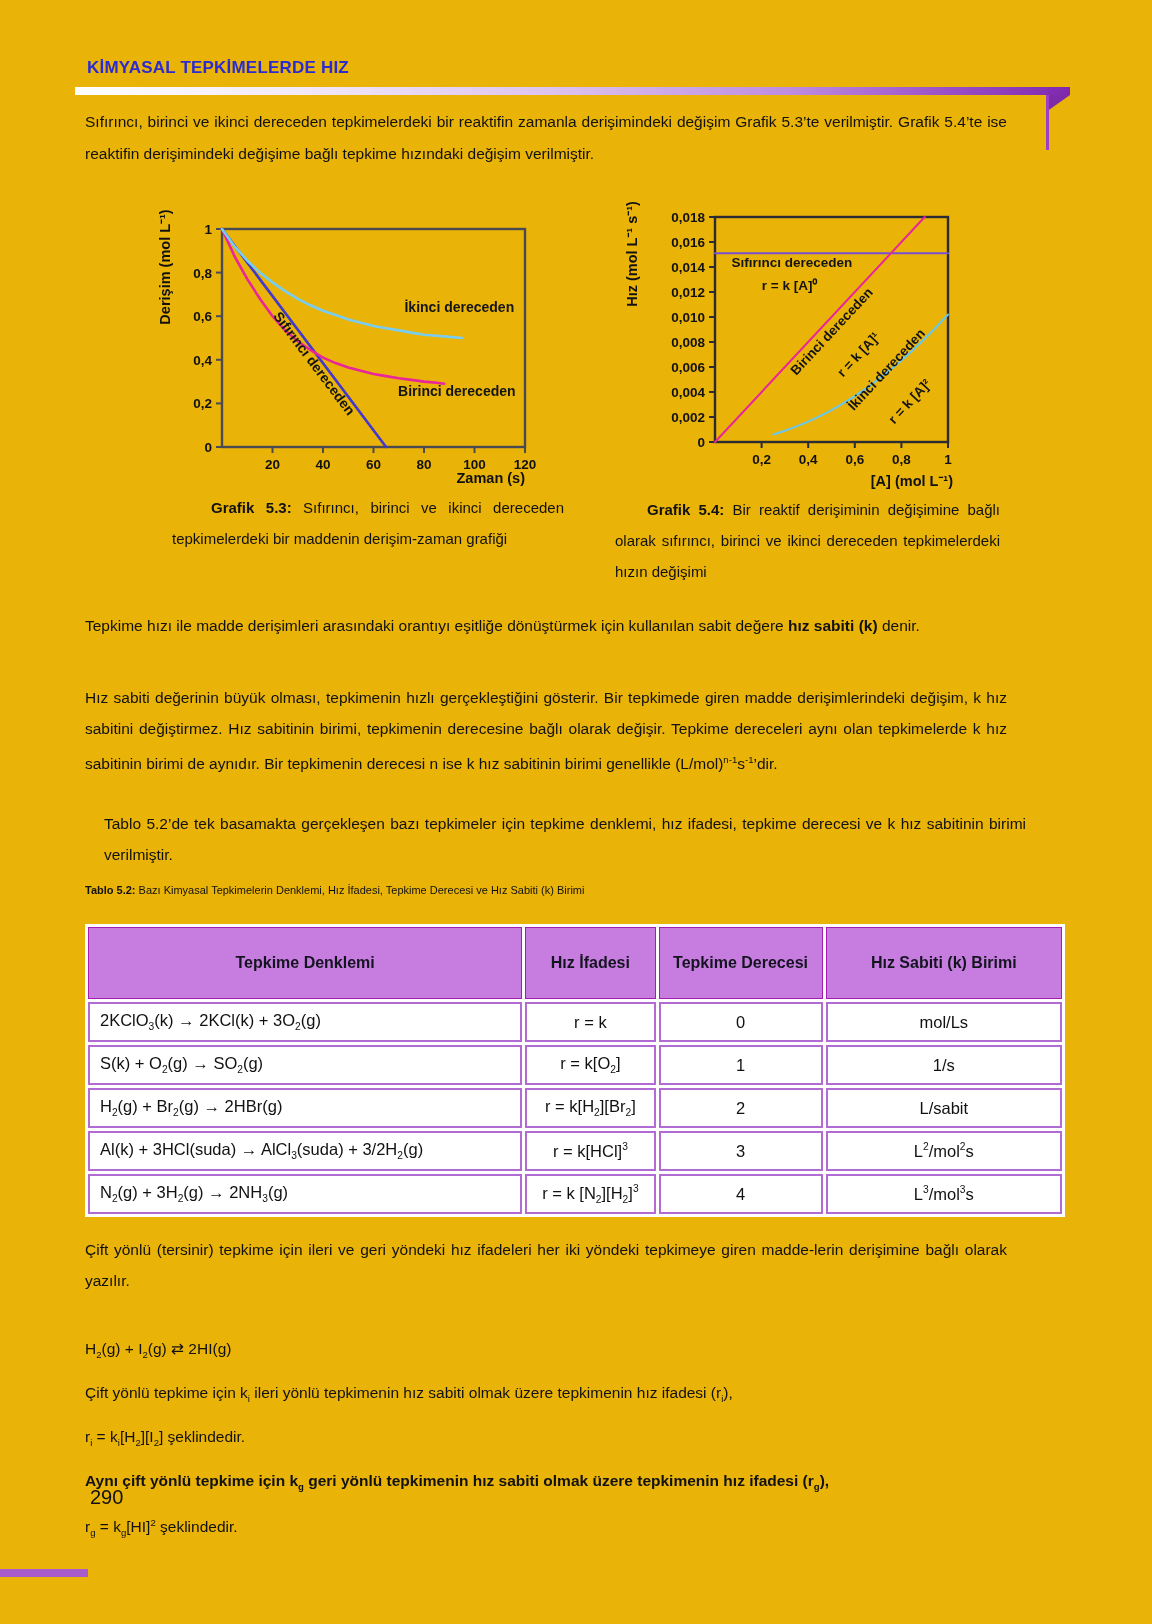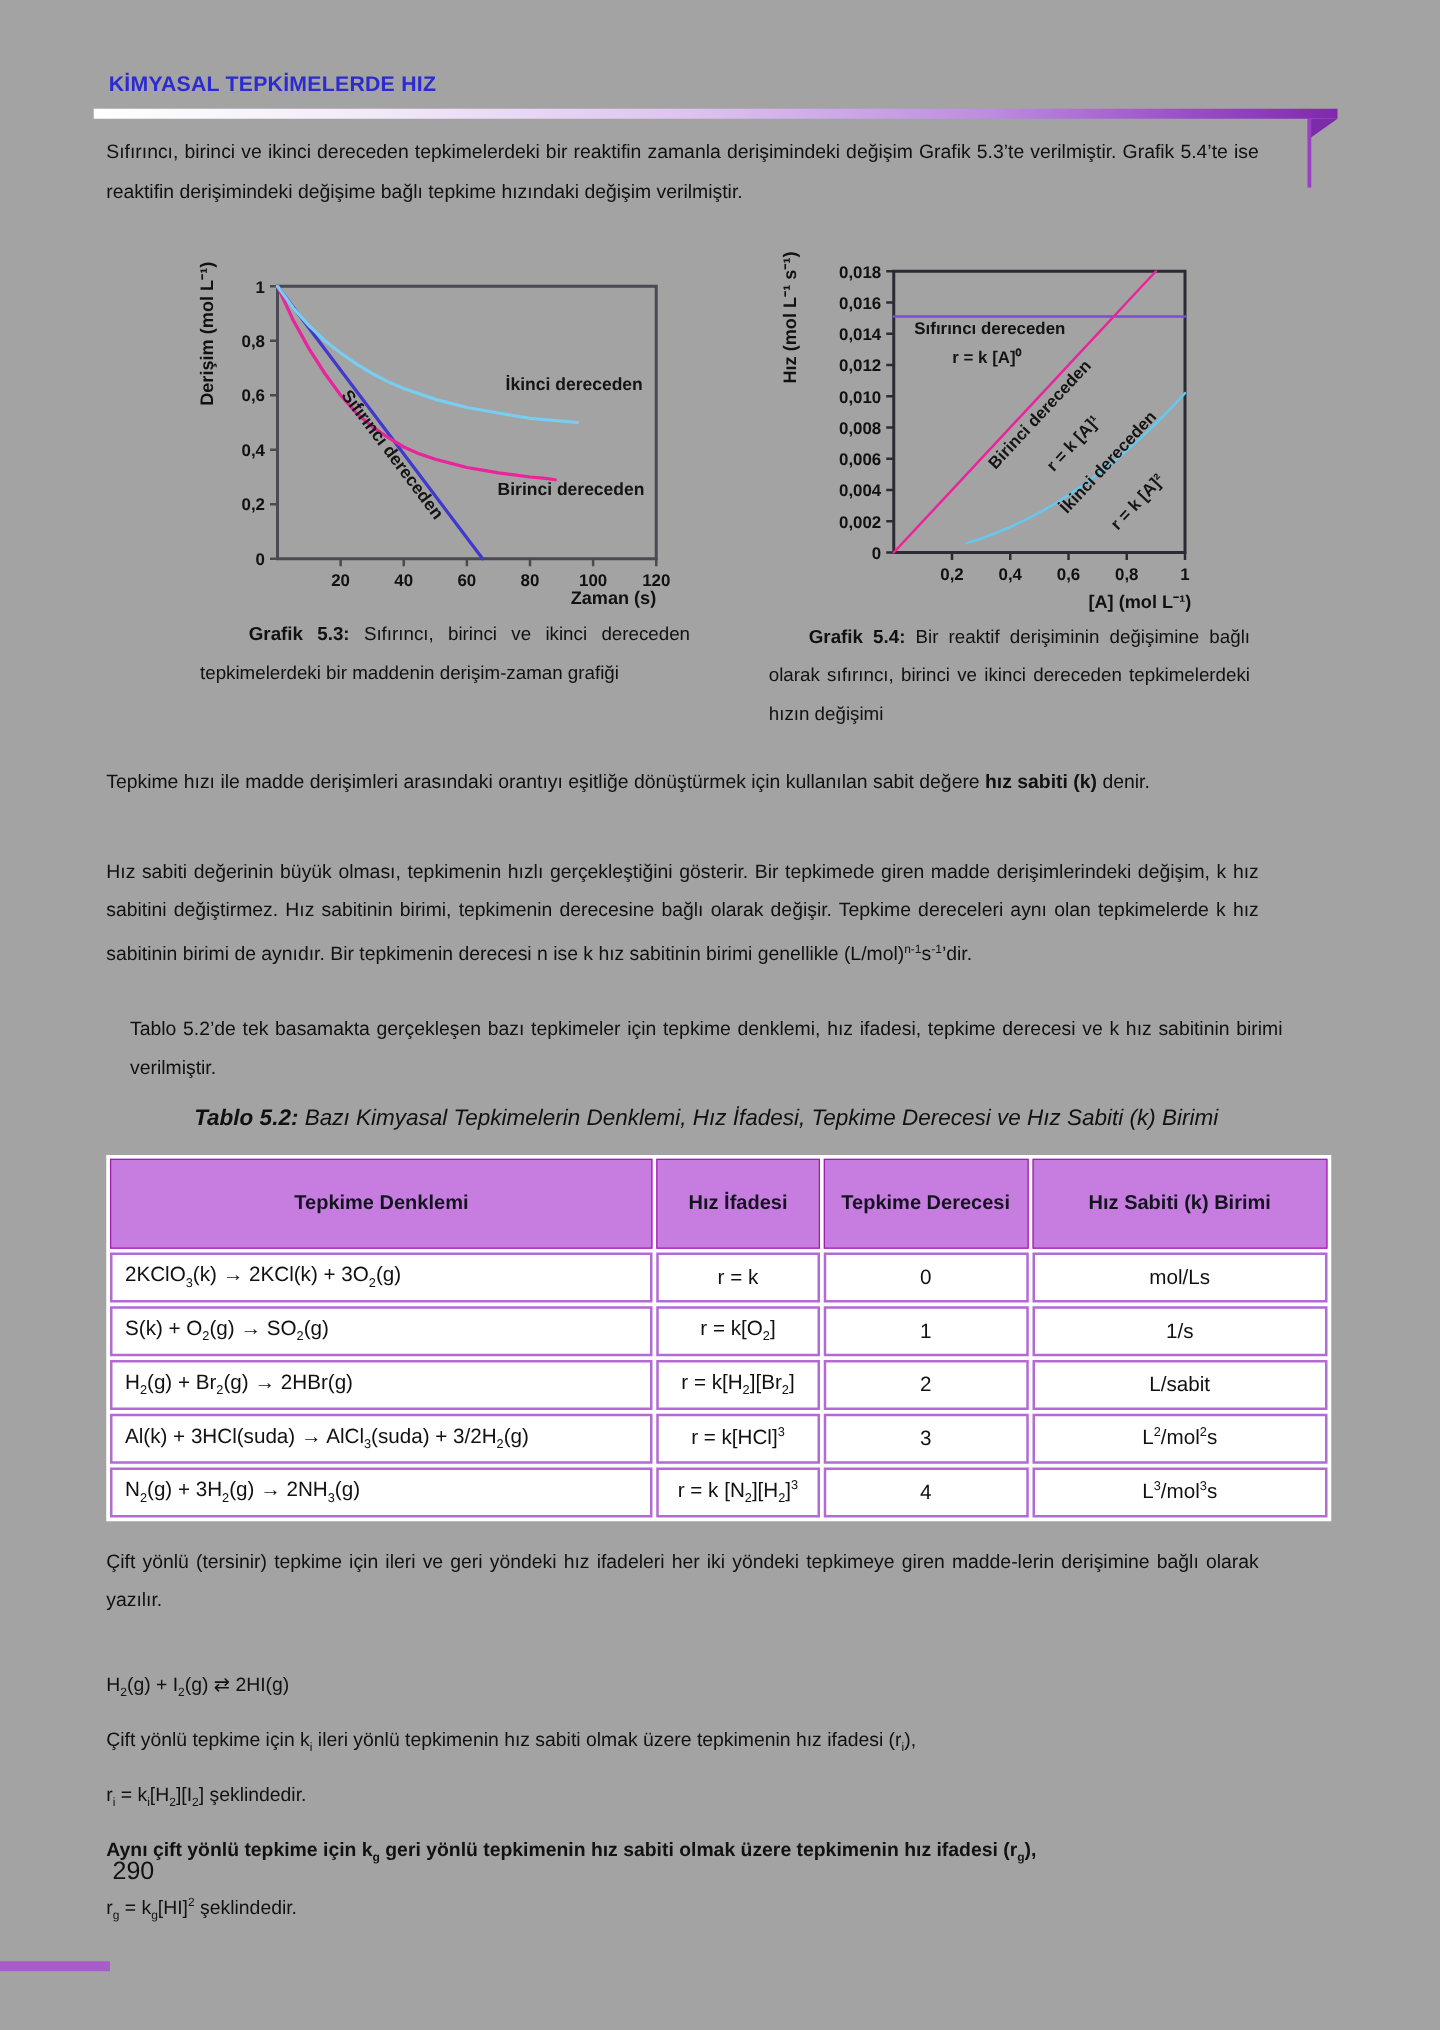--- a/index.html
+++ b/index.html
@@ -1,33 +1,33 @@
 <!DOCTYPE html>
 <html><head>
 <meta charset="utf-8">
 <style>
   html,body{margin:0;padding:0;background:#ffffff;}
-  #page{position:relative;width:1152px;height:1624px;background:#a3a3a3;
+  #page{position:relative;width:1152px;height:1624px;background:#eab308;
         font-family:"Liberation Sans",sans-serif;color:#111;overflow:hidden;}
   .abs{position:absolute;}
   #header-title{top:58px;left:87px;font-size:17px;font-weight:700;color:#2b2bd0;letter-spacing:0.2px;}
   #header-bar{top:87px;left:75px;width:995px;height:8px;
       background:linear-gradient(90deg,#ffffff 0%,#f3eaf9 22%,#ddc3ef 48%,#bd8ce0 72%,#9a4ec6 88%,#7f28ae 100%);}
   #header-flag{top:95px;left:1046px;width:24px;height:17px;background:#7d2ba8;
       clip-path:polygon(0 0,100% 0,0 100%);}
   #header-tail{top:95px;left:1046px;width:3px;height:55px;background:#9a3fc4;}
   .body-text{left:85px;width:922px;font-size:15.5px;line-height:31px;text-align:justify;}
   #intro{top:106px;line-height:32px;}
   .caption{font-size:15px;line-height:31px;text-align:justify;}
-  #caption-53{top:492px;left:160px;width:392px;text-indent:39px;}
+  #caption-53{top:492px;left:172px;width:392px;text-indent:39px;}
   #caption-54{top:494px;left:615px;width:385px;text-indent:32px;}
   #para-1{top:610px;}
   #para-2{top:682px;}
   #para-3{top:808px;margin-left:19px;}
-  #table-title{top:884px;left:85px;width:960px;font-size:18px;font-style:italic;text-align:center;}
+  #table-title{top:884px;left:85px;width:960px;font-size:11px;}
   #table-wrap{top:924px;left:85px;width:980px;}
   table{border-collapse:separate;border-spacing:3px;width:100%;background:#fff;}
   th{background:#c77de0;border:1px solid #a21caf;font-size:16px;font-weight:700;color:#141420;
      padding:26px 4px;text-align:center;margin-left:30px;}
   td{border:2px solid #b36bd4;font-size:16.5px;height:36px;padding:0 10px;background:#fff;}
   td.c-center{text-align:center;}
   col.c1{width:45%;}col.c2{width:13.5%;}col.c3{width:17%;}col.c4{width:24.5%;}
   sub{font-size:0.62em;}sup{font-size:0.62em;}
   .one-line{left:85px;width:940px;font-size:15.5px;line-height:26px;margin-top:28px;}
   #para-4{top:1234px;}

